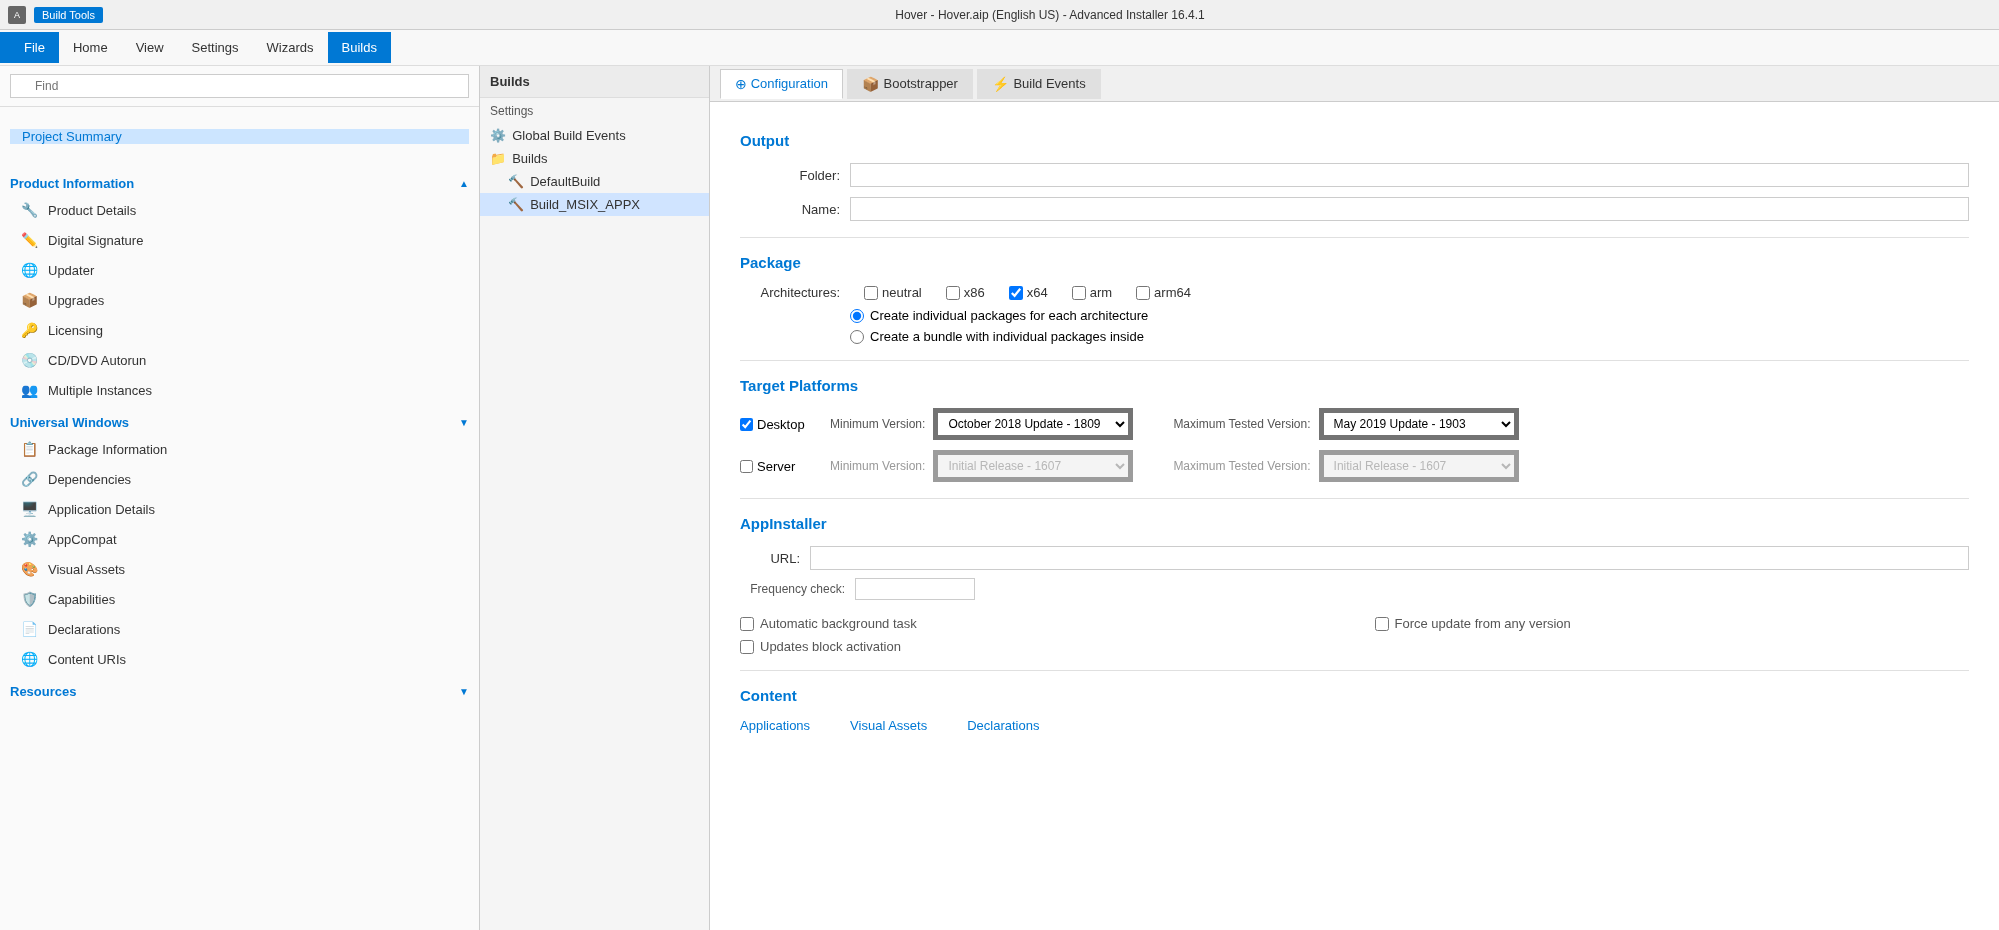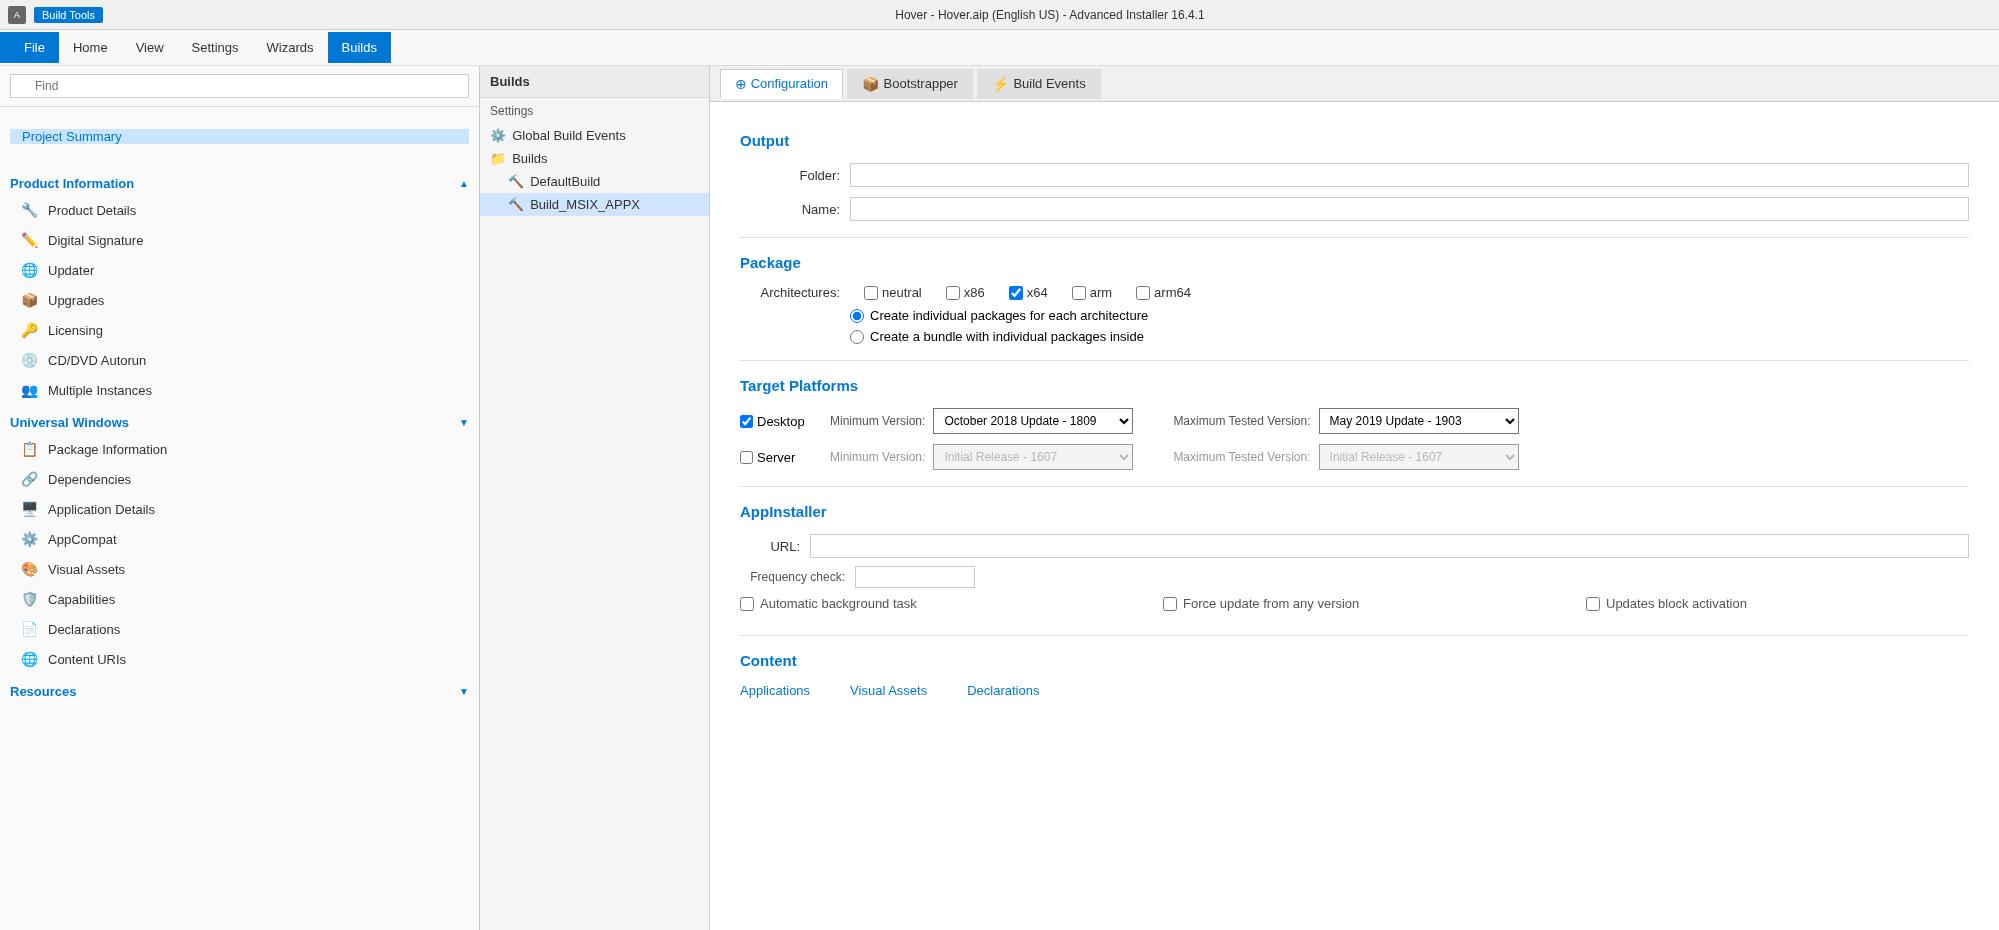--- a/index.html
+++ b/index.html
@@ -224,22 +224,22 @@
     .platform-row {
       display: flex;
       align-items: center;
       gap: 10px;
       margin-bottom: 10px;
     }
     .platform-label { display: flex; align-items: center; gap: 4px; width: 80px; }
     .platform-version-group { display: flex; align-items: center; gap: 8px; }
     .version-label { font-size: 12px; color: #555; white-space: nowrap; }
     .version-select {
-      height: 26px;
-      border: 1px solid #737373;
+      height: 32px;
+      border: 5px solid #737373;
       background: white;
       padding: 2px 6px;
       font-size: 12px;
       min-width: 200px;
       cursor: pointer;
     }
     .version-select.disabled { background: #f0f0f0; color: #999; }
 
     
     .url-row { display: flex; align-items: center; gap: 10px; margin-bottom: 8px; }
@@ -513,21 +513,21 @@
 
       <div class="section-title">AppInstaller</div>
       <div class="url-row">
         <span class="url-label">URL:</span>
         <input class="url-input" type="text" style="">
       </div>
       <div class="url-row">
         <span class="freq-label">Frequency check:</span>
         <input class="freq-input" type="text" style="">
       </div>
-      <div class="checkbox-options" style="display: grid; grid-template-columns: 1fr 1fr 1fr; grid-template-rows: auto auto; gap: 8px 40px; margin-left: 0px; margin-top: 8px;">
+      <div class="checkbox-options" style="display: grid; grid-template-columns: 1fr 1fr; grid-template-rows: auto auto; gap: 8px 40px; margin-left: 0px; margin-top: 16px;">
         <div class="checkbox-option">
           <input type="checkbox" style="">
           <span>Automatic background task</span>
         </div>
         <div class="checkbox-option" style="">
           <input type="checkbox" style="">
           <span>Force update from any version</span>
         </div>
         <div class="checkbox-option" style="">
           <input type="checkbox" style="">

